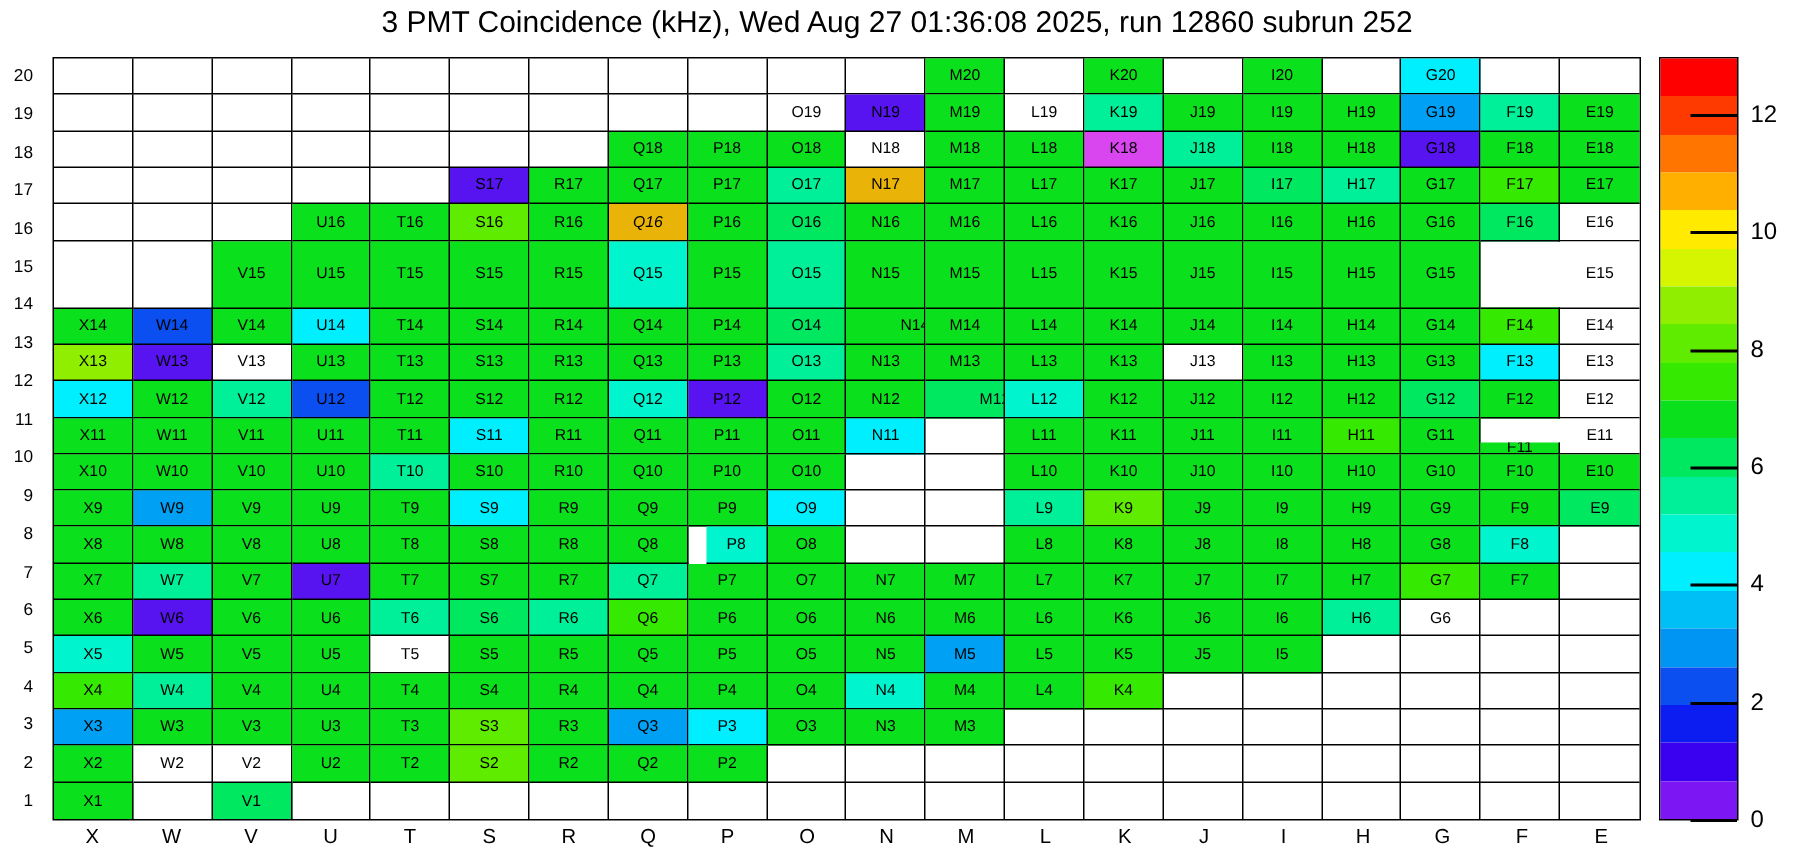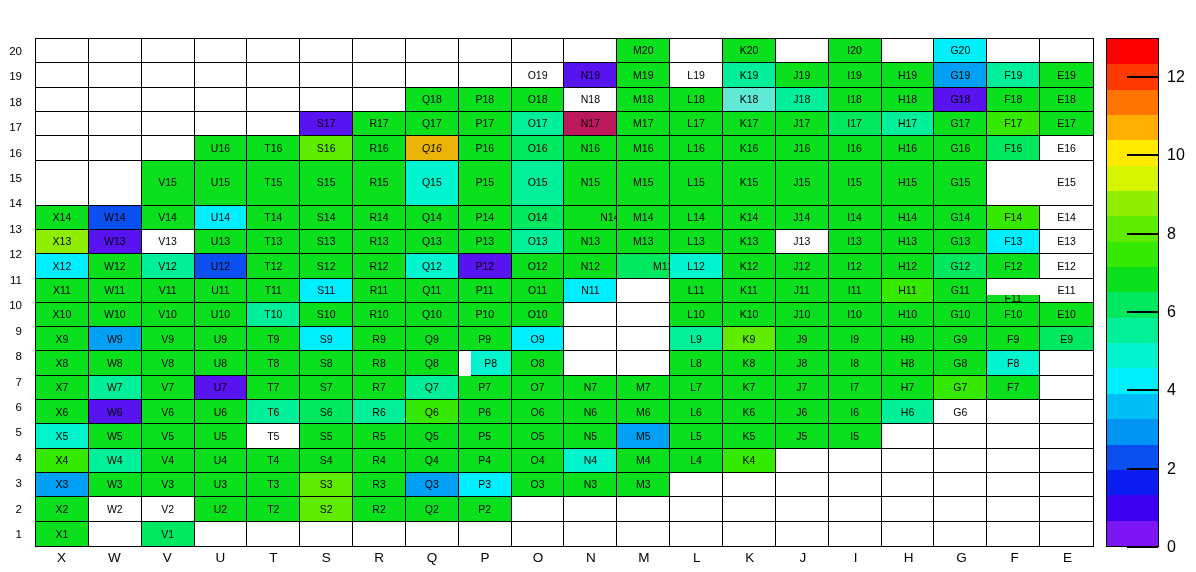--- a/index.html
+++ b/index.html
@@ -25,20 +25,21 @@
   .colorbar{position:absolute;left:1106px;top:38px;width:53px;height:509px;
         border:1px solid #000;box-sizing:border-box;display:flex;flex-direction:column;}
   .cb-band{flex:1 1 auto;}
   .cb-tick{position:absolute;height:2px;background:#000;left:1127px;width:31px;}
   .cb-ticklabel{position:absolute;left:1167px;transform:translateY(-50%);font-size:16px;}
 </style>
 </head>
 <body>
 
 <div class="page">
+  <div class="title">3 PMT Coincidence (kHz), Wed Aug 27 01:36:08 2025, run 12860 subrun 252</div>
   <div class="rowlabels">
       <div class="rowlabel">20</div>
       <div class="rowlabel">19</div>
       <div class="rowlabel">18</div>
       <div class="rowlabel">17</div>
       <div class="rowlabel">16</div>
       <div class="rowlabel">15</div>
       <div class="rowlabel">14</div>
       <div class="rowlabel">13</div>
       <div class="rowlabel">12</div>
@@ -101,38 +102,38 @@
       <div class="cell"></div>
       <div class="cell"></div>
       <div class="cell"></div>
       <div class="cell"></div>
       <div class="cell" style="background: rgb(11, 224, 28);">Q18</div>
       <div class="cell" style="background: rgb(11, 224, 28);">P18</div>
       <div class="cell" style="background: rgb(11, 224, 28);">O18</div>
       <div class="cell" style="background: rgb(255, 255, 255);">N18</div>
       <div class="cell" style="background: rgb(11, 224, 28);">M18</div>
       <div class="cell" style="background: rgb(11, 224, 28);">L18</div>
-      <div class="cell" style="background: #5eead4;">K18</div>
+      <div class="cell" style="background: #d946ef;">K18</div>
       <div class="cell" style="background: rgb(0, 240, 154);">J18</div>
       <div class="cell" style="background: rgb(11, 224, 28);">I18</div>
       <div class="cell" style="background: rgb(11, 224, 28);">H18</div>
       <div class="cell" style="background: rgb(87, 19, 240);">G18</div>
       <div class="cell" style="background: rgb(11, 224, 28);">F18</div>
       <div class="cell" style="background: rgb(11, 224, 28);">E18</div>
       <div class="cell"></div>
       <div class="cell"></div>
       <div class="cell"></div>
       <div class="cell"></div>
       <div class="cell"></div>
       <div class="cell" style="background: rgb(87, 19, 240);">S17</div>
       <div class="cell" style="background: rgb(11, 224, 28);">R17</div>
       <div class="cell" style="background: rgb(11, 224, 28);">Q17</div>
       <div class="cell" style="background: rgb(11, 224, 28);">P17</div>
       <div class="cell" style="background: rgb(0, 240, 154);">O17</div>
-      <div class="cell" style="background: #be185d;">N17</div>
+      <div class="cell" style="background: #eab308;">N17</div>
       <div class="cell" style="background: rgb(11, 224, 28);">M17</div>
       <div class="cell" style="background: rgb(11, 224, 28);">L17</div>
       <div class="cell" style="background: rgb(11, 224, 28);">K17</div>
       <div class="cell" style="background: rgb(11, 224, 28);">J17</div>
       <div class="cell" style="background: rgb(0, 231, 96);">I17</div>
       <div class="cell" style="background: rgb(0, 240, 154);">H17</div>
       <div class="cell" style="background: rgb(11, 224, 28);">G17</div>
       <div class="cell" style="background: rgb(53, 234, 0);">F17</div>
       <div class="cell" style="background: rgb(11, 224, 28);">E17</div>
       <div class="cell"></div>

